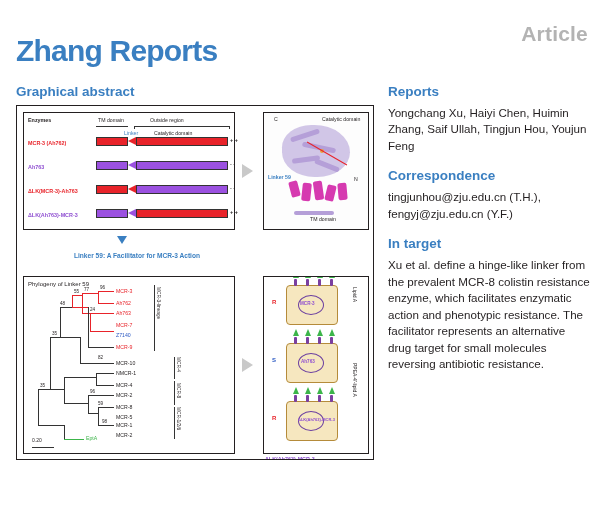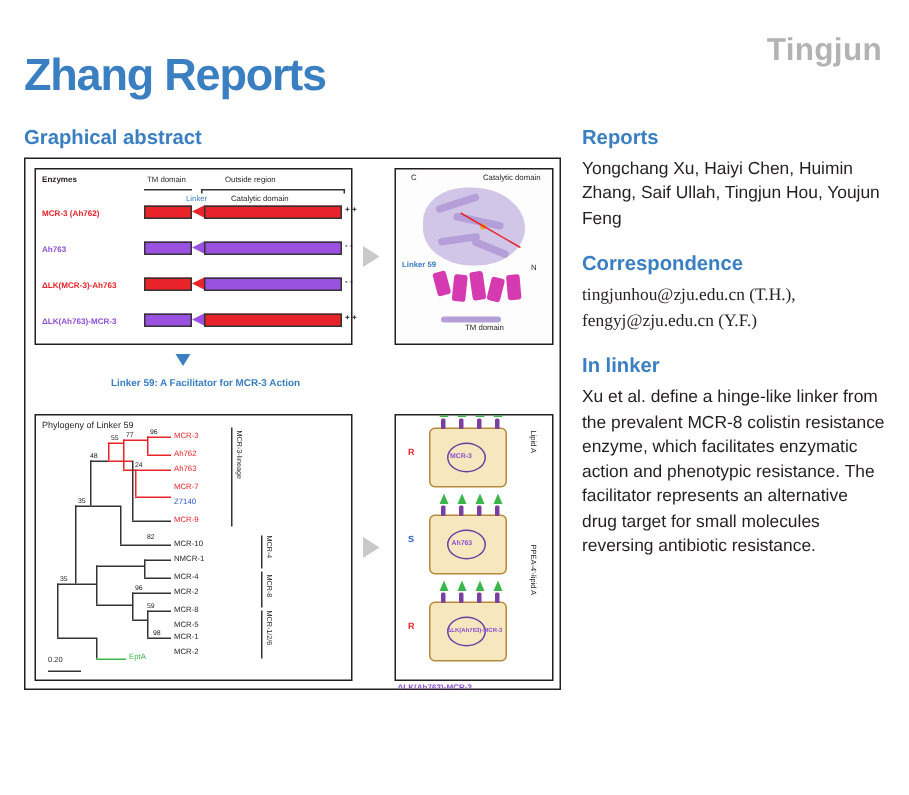--- a/index.html
+++ b/index.html
@@ -40,21 +40,21 @@
   .sec-head {
     color: #3a7fc1; font-size: 13.5px; font-weight: bold;
     margin: 0 0 6px 0;
   }
   .sec-head.sp { margin-top: 14px; }
 
   .authors-text, .corr-text, .brief-text {
     font-size: 11.6px; line-height: 1.42; color: #231f20; margin: 0;
   }
   .authors-text { font-weight: normal; }
-  .corr-text { color: #231f20; font-family: Liberation Serif, serif; }
+  .corr-text { color: #231f20; }
   .brief-text { margin-top: 2px; }
 
   
   .ga-box {
     border: 1px solid #231f20; width: 358px; height: 355px;
     position: relative; background: #fff; overflow: hidden;
   }
 
   .panel-a {
     position: absolute; left: 6px; top: 6px; width: 212px; height: 118px;
@@ -149,21 +149,21 @@
   .prot-helix { position: absolute; background: #b59fd8; border-radius: 3px; }
   .prot-mag { position: absolute; background: #d63ab0; border-radius: 2px; }
   .prot-line { position: absolute; background: #e8232a; }
   .zn { position: absolute; width: 4px; height: 4px; border-radius: 50%; background: #e8a33d; }
 </style>
 </head>
 <body>
 
 <div class="page">
 
-  <div class="article-label">Tingjun</div>
+  <div class="article-label">Article</div>
 
   <h1 class="journal-title">Zhang Reports</h1>
 
 
   <div class="body-cols">
 
     <div class="col-left">
       <div class="sec-head">Graphical abstract</div>
 
       <div class="ga-box">
@@ -383,18 +383,18 @@
       </div>
     </div>
 
     <div class="col-right">
       <div class="sec-head">Reports</div>
       <p class="authors-text">Yongchang Xu, Haiyi Chen, Huimin Zhang, Saif Ullah, Tingjun Hou, Youjun Feng</p>
 
       <div class="sec-head sp">Correspondence</div>
       <p class="corr-text">tingjunhou@zju.edu.cn (T.H.), fengyj@zju.edu.cn (Y.F.)</p>
 
-      <div class="sec-head sp">In linker</div>
+      <div class="sec-head sp">In target</div>
       <p class="brief-text">Xu et al. define a hinge-like linker from the prevalent MCR-8 colistin resistance enzyme, which facilitates enzymatic action and phenotypic resistance. The facilitator represents an alternative drug target for small molecules reversing antibiotic resistance.</p>
     </div>
 
   </div>
 </div>
 
 </body></html>

